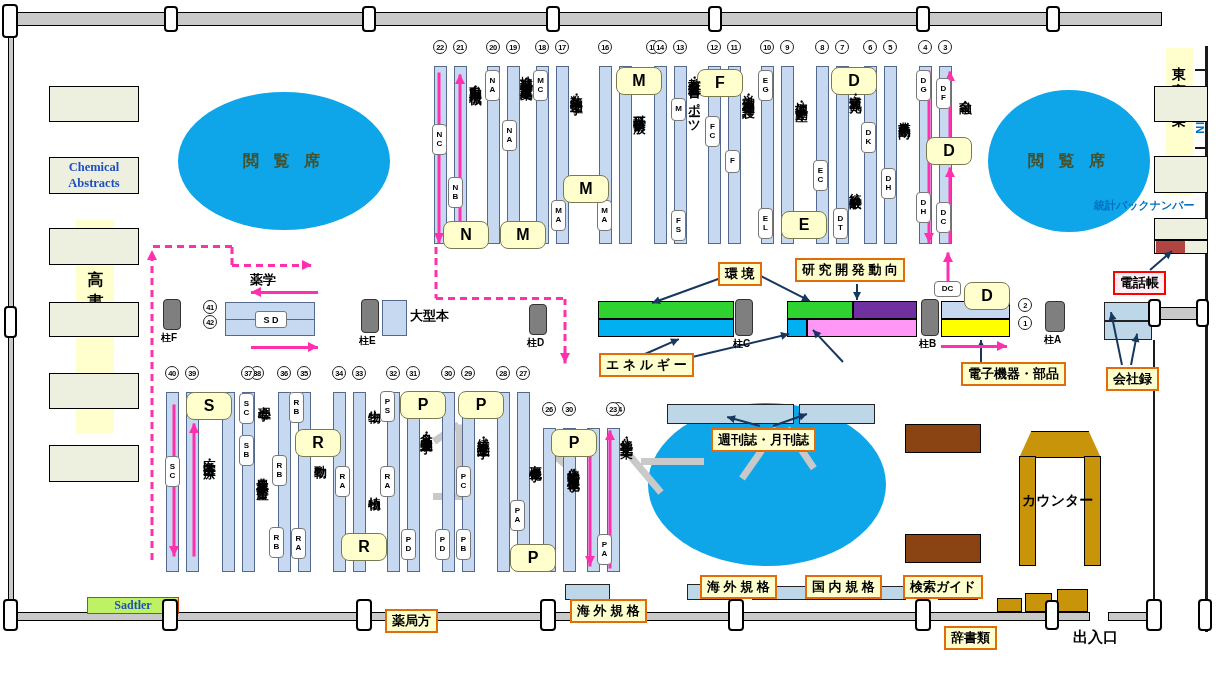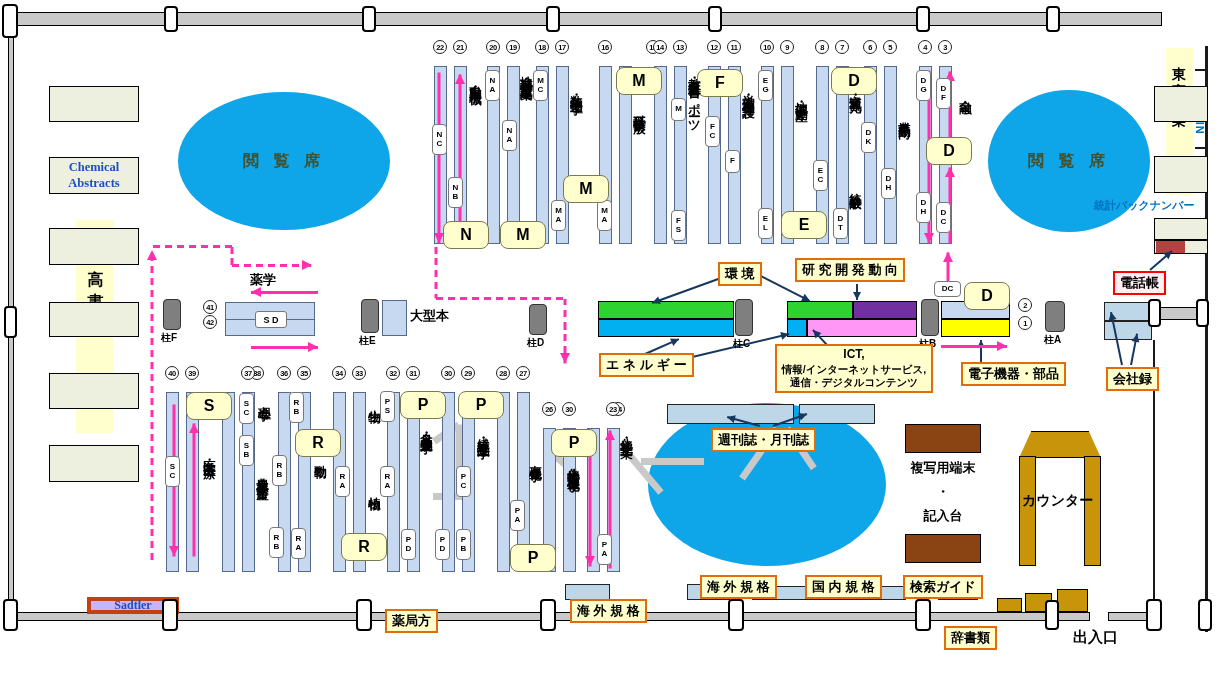--- a/index.html
+++ b/index.html
@@ -15,21 +15,21 @@
        display:flex;align-items:center;justify-content:center;font-size:20px;font-weight:bold;color:#333c1f;letter-spacing:2px;}
   .stackband{position:absolute;background:#ffffce;z-index:2;display:flex;justify-content:center;}
   #west-band{left:76px;top:220px;width:38px;height:213px;}
   #east-band{left:1166px;top:48px;width:27px;height:147px;}
   .vstack{writing-mode:vertical-rl;font-weight:bold;font-size:16px;letter-spacing:24px;padding-top:12px;}
   #east-band .vstack{font-size:14px;letter-spacing:15px;padding-top:8px;}
   #gmelin{position:absolute;left:1194px;top:86px;writing-mode:vertical-rl;color:#0070c0;font-weight:bold;font-size:11px;letter-spacing:1px;z-index:2;}
   #stat-back{position:absolute;left:1094px;top:198px;color:#0070c0;font-weight:bold;font-size:11px;z-index:4;white-space:nowrap;}
   #chem-abs{position:absolute;left:51px;top:160px;width:86px;height:32px;color:#1f4fbf;font-weight:bold;font-size:12.5px;
        font-family:"Liberation Serif","DejaVu Serif",serif;text-align:center;line-height:1.25;z-index:3;}
-  #sadtler{position:absolute;left:87px;top:597px;width:92px;height:17px;background:#c4b5fd;border:4px solid #c2410c;z-index:3;
+  #sadtler{position:absolute;left:87px;top:597px;width:92px;height:17px;background:#bef264;border:1px solid #c2410c;z-index:3;
        display:flex;align-items:center;justify-content:center;color:#1f4fbf;font-weight:bold;font-size:12px;
        font-family:"Liberation Serif","DejaVu Serif",serif;}
   #sd-box{position:absolute;left:225px;top:302px;width:90px;height:34px;background:#c6d9f0;border:1px solid #54698c;z-index:2;}
   .sd-mid{position:absolute;left:0;right:0;top:16px;border-top:1px solid #54698c;}
   #sd-tag{position:absolute;left:29px;top:8px;width:32px;height:17px;background:#fff;border:1px solid #777;border-radius:3px;
        font-size:9px;font-weight:bold;display:flex;align-items:center;justify-content:center;}
   .txt{position:absolute;font-weight:bold;font-size:13px;z-index:5;white-space:nowrap;}
   #large-books{left:410px;top:307px;}
   #pharmacy{left:250px;top:271px;}
   .cshape{position:absolute;background:#c8940a;border:1px solid #000;z-index:2;}
@@ -97,25 +97,20 @@
     <span id="sd-tag">S D</span>
   </div>
   <div class="txt" id="large-books">大型本</div>
   <div class="txt" id="pharmacy">薬学</div>
 
   <div class="cshape" id="counter-top"></div>
   <div class="cshape" id="counter-left"></div>
   <div class="cshape" id="counter-right"></div>
   <div class="txt" id="counter-label">カウンター</div>
 
-  <div id="copier-text">
-    <div>複写用端末</div>
-    <div>・</div>
-    <div>記入台</div>
-  </div>
   <div class="txt" id="entrance">出入口</div>
 <div class="aline" style="left: 434px; top: 437.5px; width: 30.2324px; height: 7px; z-index: 1; background: rgb(201, 201, 201); transform-origin: 0px 3.5px; transform: rotate(-34.2157deg);"></div>
     <div class="aline" style="left: 459px; top: 420.5px; width: 75px; height: 7px; z-index: 1; background: rgb(201, 201, 201); transform-origin: 0px 3.5px; transform: rotate(90deg);"></div>
     <div class="aline" style="left: 433px; top: 492.5px; width: 33px; height: 7px; z-index: 1; background: rgb(201, 201, 201); transform-origin: 0px 3.5px; transform: rotate(0deg);"></div>
     <div class="aline" style="left: 545px; top: 443.5px; width: 40.4599px; height: 7px; z-index: 1; background: rgb(201, 201, 201); transform-origin: 0px 3.5px; transform: rotate(39.9869deg);"></div>
     <div class="aline" style="left: 628px; top: 449.5px; width: 51.0882px; height: 7px; z-index: 1; background: rgb(201, 201, 201); transform-origin: 0px 3.5px; transform: rotate(49.7636deg);"></div>
     <div class="aline" style="left: 641px; top: 457.5px; width: 63px; height: 7px; z-index: 1; background: rgb(201, 201, 201); transform-origin: 0px 3.5px; transform: rotate(0deg);"></div>
     <div class="aline" style="left: 742px; top: 474.5px; width: 61.0328px; height: 7px; z-index: 1; background: rgb(201, 201, 201); transform-origin: 0px 3.5px; transform: rotate(-55.008deg);"></div>
     <div class="aline" style="left: 787px; top: 424.5px; width: 48.2597px; height: 7px; z-index: 1; background: rgb(201, 201, 201); transform-origin: 0px 3.5px; transform: rotate(55.9806deg);"></div>
     <div class="wall" style="left: 8px; top: 12px; width: 1154px; height: 14px;"></div>
@@ -513,25 +508,20 @@
     <div class="plabel" style="left: 919px; top: 337px;">柱B</div>
     <div class="pillar" style="left: 1045px; top: 301px; width: 20px; height: 31px;"></div>
     <div class="plabel" style="left: 1044px; top: 333px;">柱A</div>
     <div class="circ" style="left: 203px; top: 300px;">41</div>
     <div class="circ" style="left: 203px; top: 315px;">42</div>
     <div class="circ" style="left: 1018px; top: 298px;">2</div>
     <div class="circ" style="left: 1018px; top: 316px;">1</div>
     <div class="sign" style="left: 718px; top: 262px;">環 境</div>
     <div class="sign" style="left: 795px; top: 258px;">研 究 開 発 動 向</div>
     <div class="sign" style="left: 599px; top: 353px;">エ ネ ル ギ ー</div>
-    <div class="sign" style="left: 775px; top: 344px; width: 158px;">
-      <div class="ln">ICT,</div>
-      <div class="ln">情報/インターネットサービス,</div>
-      <div class="ln">通信・デジタルコンテンツ</div>
-    </div>
     <div class="sign" style="left: 961px; top: 362px;">電子機器・部品</div>
     <div class="sign" style="left: 1106px; top: 367px;">会社録</div>
     <div class="sign red" style="left: 1113px; top: 271px;">電話帳</div>
     <div class="sign" style="left: 711px; top: 428px;">週刊誌・月刊誌</div>
     <div class="sign" style="left: 570px; top: 599px;">海 外 規 格</div>
     <div class="sign" style="left: 700px; top: 575px;">海 外 規 格</div>
     <div class="sign" style="left: 805px; top: 575px;">国 内 規 格</div>
     <div class="sign" style="left: 903px; top: 575px;">検索ガイド</div>
     <div class="sign" style="left: 944px; top: 626px;">辞書類</div>
     <div class="sign" style="left: 385px; top: 609px;">薬局方</div>

